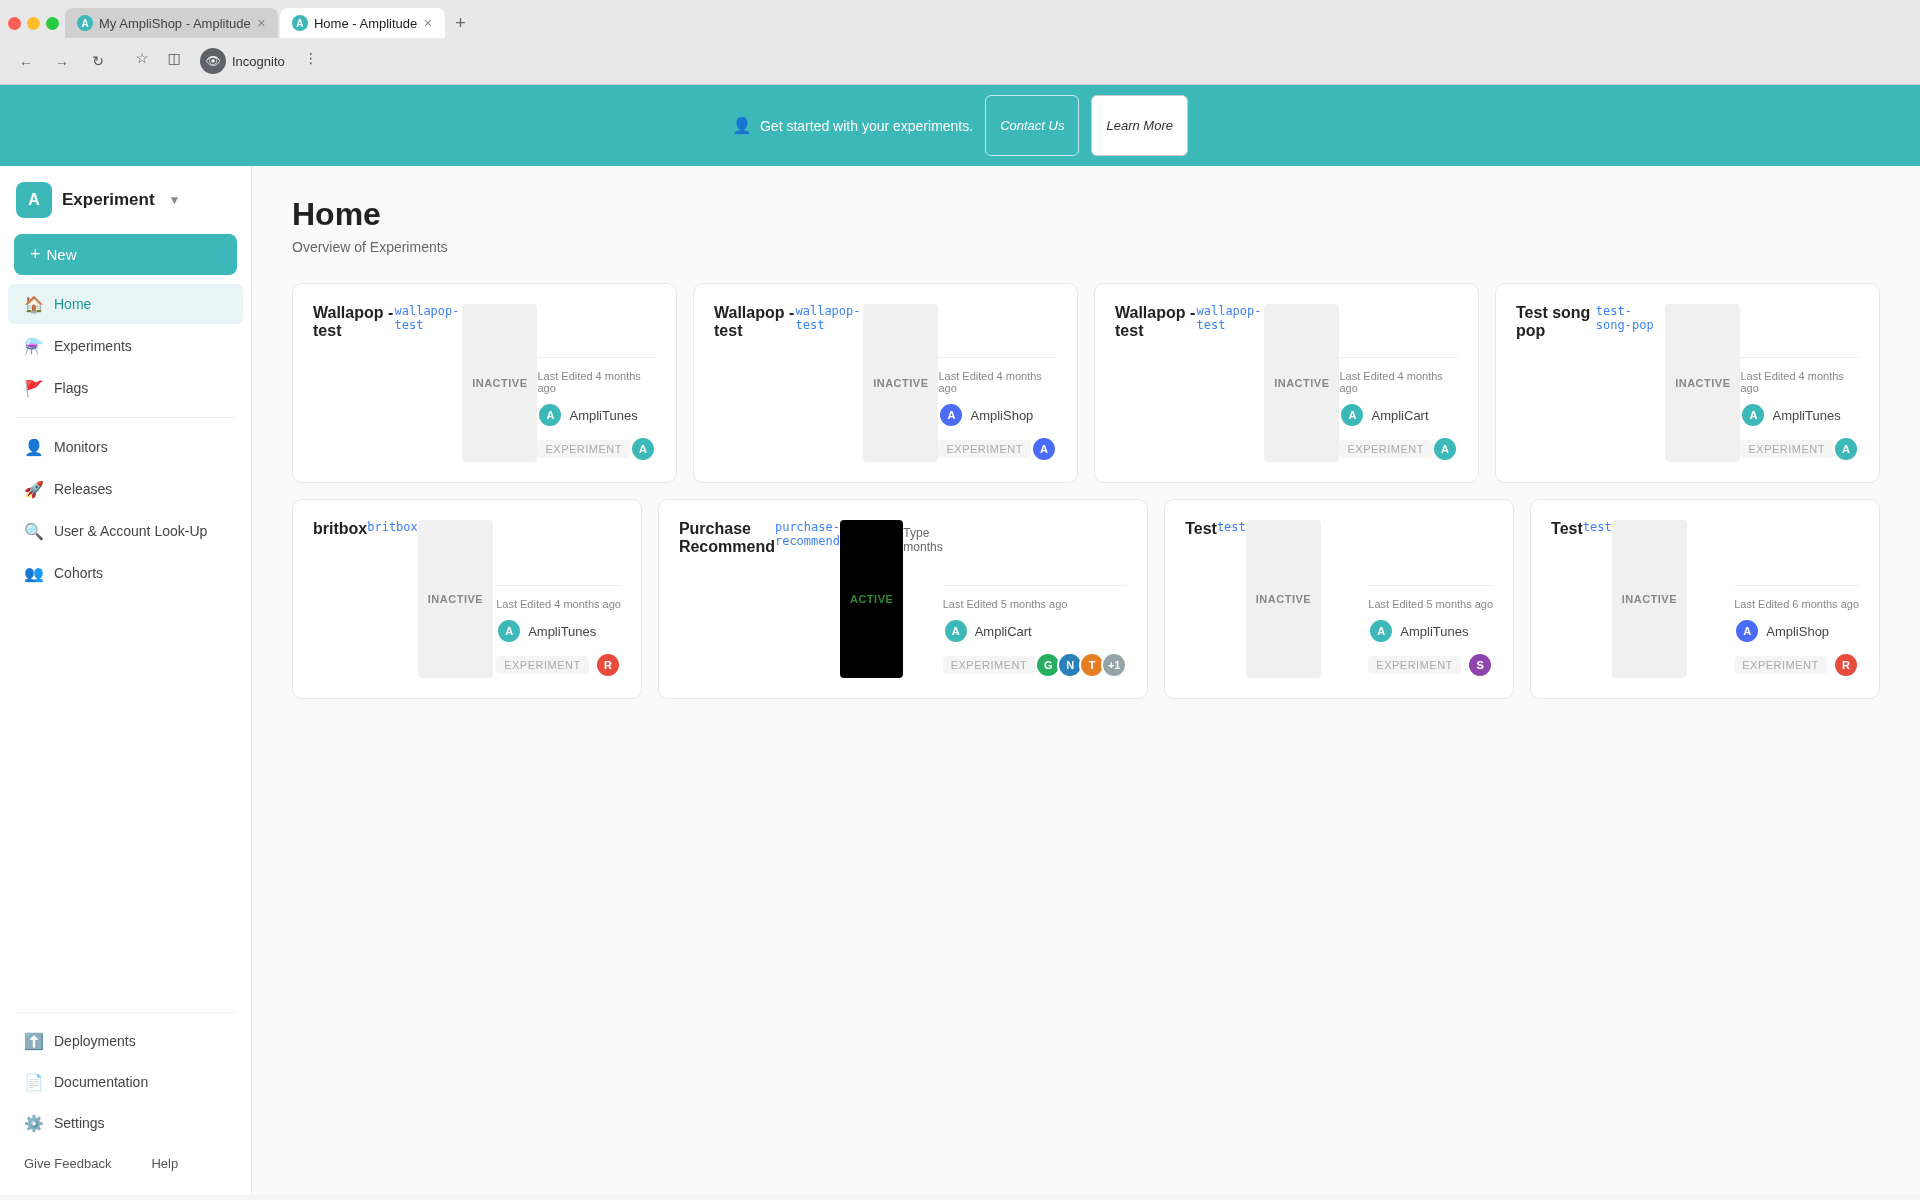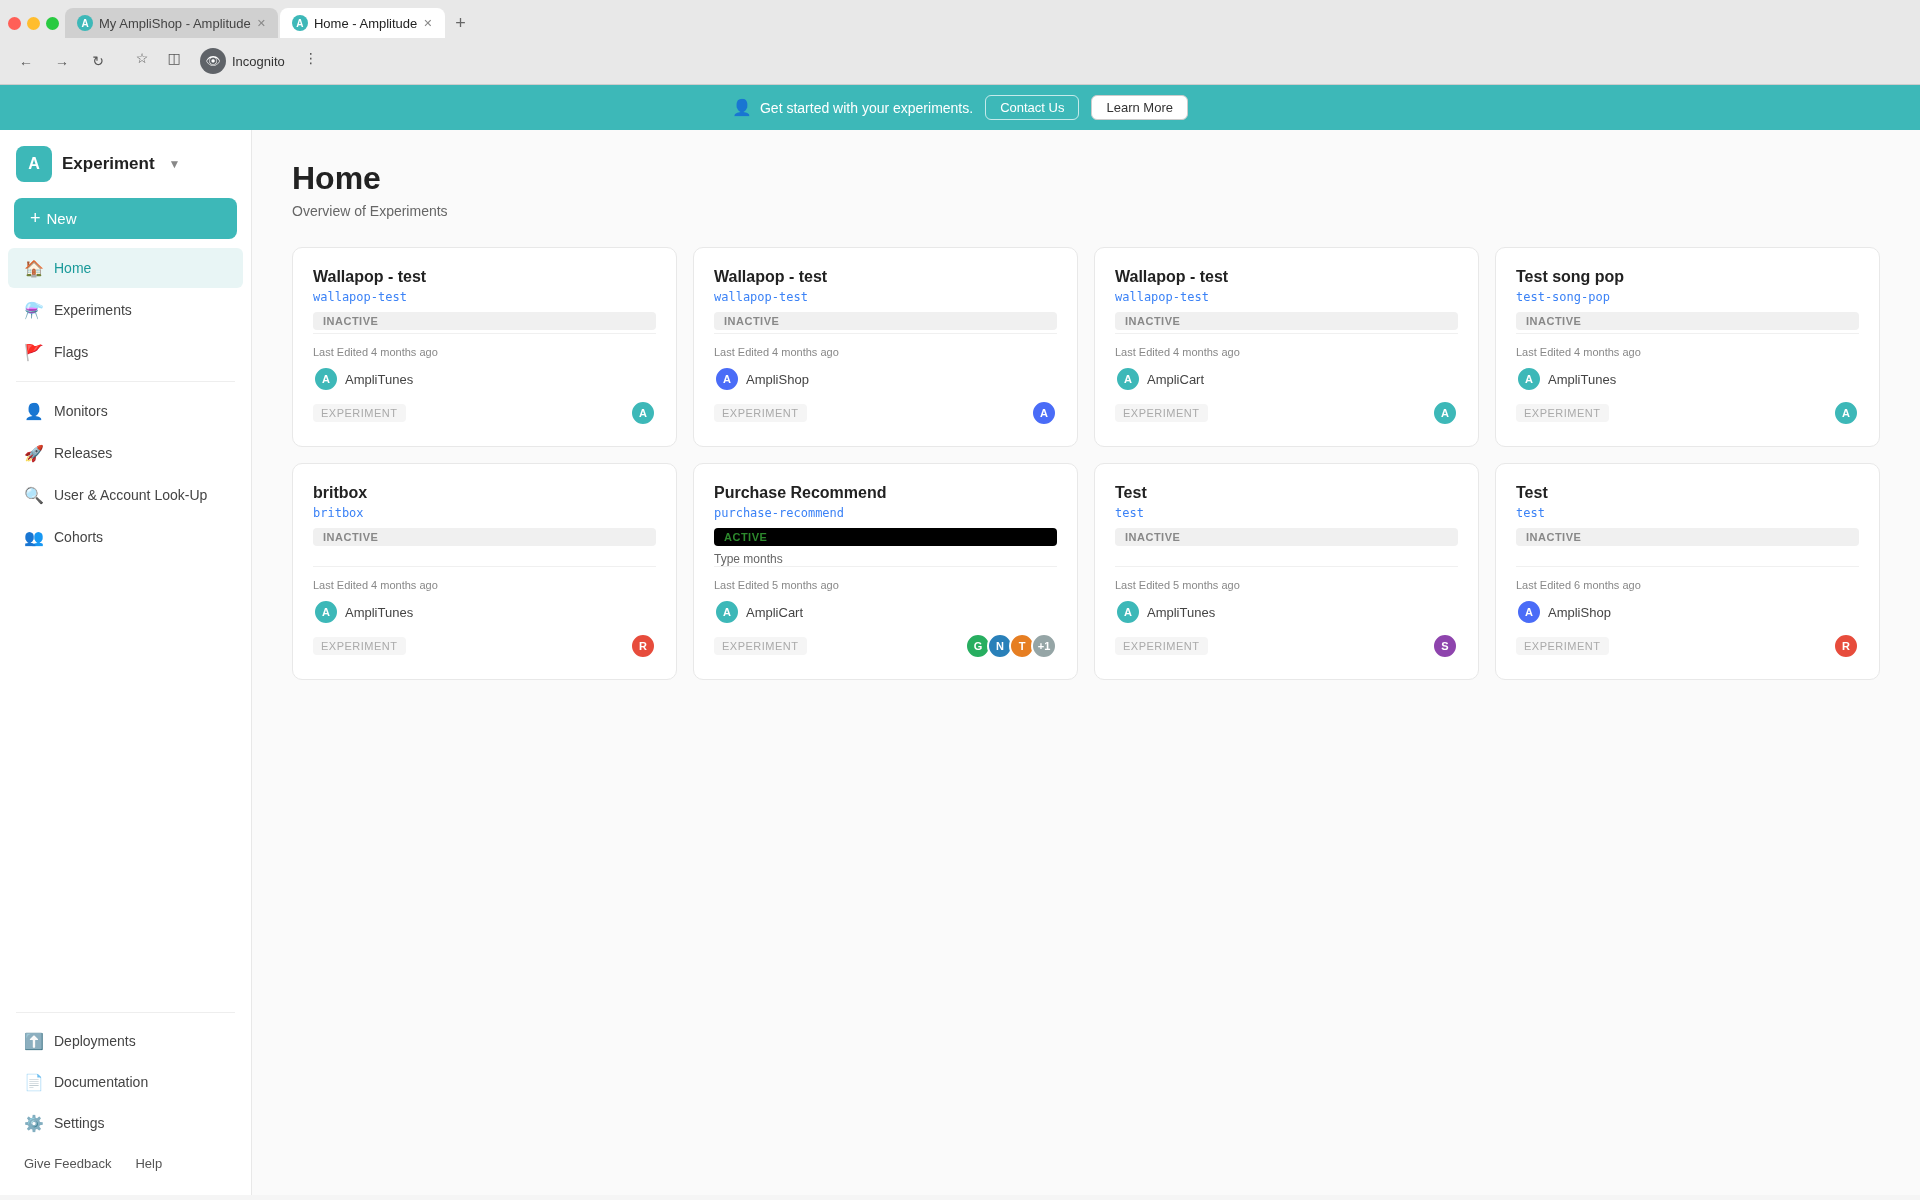--- a/index.html
+++ b/index.html
@@ -27,21 +27,21 @@
     .incognito-btn { display: flex; align-items: center; gap: 6px; padding: 4px 8px; border-radius: 6px; border: none; background: transparent; cursor: pointer; font-size: 13px; color: #333; }
     .incognito-avatar { width: 26px; height: 26px; border-radius: 50%; background: #5f6368; display: flex; align-items: center; justify-content: center; color: white; font-size: 12px; }
 
     
     .app-wrapper { display: flex; flex-direction: column; height: calc(1200px - 90px); }
 
     
     .top-banner { background: #3db8b8; display: flex; align-items: center; justify-content: center; gap: 12px; padding: 10px; color: white; font-size: 14px; }
     .banner-text { display: flex; align-items: center; gap: 8px; }
     .banner-icon { font-size: 16px; }
-    .banner-btn { padding: 4px 14px; border-radius: 6px; border: 1px solid rgba(255,255,255,0.7); background: transparent; color: white; font-size: 13px; cursor: pointer; }
+    .banner-btn { padding: 22px 14px; border-radius: 6px; border: 1px solid rgba(255,255,255,0.7); background: transparent; color: white; font-size: 13px; cursor: pointer; font-style: italic; }
     .banner-btn.outline { background: transparent; }
     .banner-btn.filled { background: white; color: #333; border: 1px solid #ccc; }
 
     
     .main-layout { display: flex; flex: 1; overflow: hidden; }
 
     
     .sidebar { width: 252px; background: white; border-right: 1px solid #e8e8e8; display: flex; flex-direction: column; padding: 0; overflow-y: auto; }
     .sidebar-header { display: flex; align-items: center; gap: 10px; padding: 16px 16px 12px; }
     .sidebar-logo { width: 36px; height: 36px; border-radius: 8px; background: #3db8b8; display: flex; align-items: center; justify-content: center; color: white; font-weight: bold; font-size: 16px; }
@@ -49,32 +49,32 @@
     .sidebar-brand-arrow { color: #888; font-size: 12px; margin-left: 4px; }
     .new-btn { margin: 4px 14px 8px; background: #3db8b8; color: white; border: none; border-radius: 8px; padding: 10px 16px; font-size: 15px; font-weight: 500; cursor: pointer; display: flex; align-items: center; gap: 6px; }
     .new-btn-plus { font-size: 18px; font-weight: 300; }
     .nav-item { display: flex; align-items: center; gap: 10px; padding: 10px 16px; cursor: pointer; font-size: 14px; color: #444; border-radius: 6px; margin: 1px 8px; }
     .nav-item.active { background: #e8f5f5; color: #1a9a9a; font-weight: 500; }
     .nav-icon { width: 20px; height: 20px; display: flex; align-items: center; justify-content: center; font-size: 16px; color: #666; }
     .nav-item.active .nav-icon { color: #1a9a9a; }
     .nav-divider { height: 1px; background: #eee; margin: 8px 16px; }
     .sidebar-bottom { margin-top: auto; padding-bottom: 12px; }
     .sidebar-bottom-item { display: flex; align-items: center; gap: 10px; padding: 10px 16px; cursor: pointer; font-size: 14px; color: #444; border-radius: 6px; margin: 1px 8px; }
-    .bottom-actions { display: flex; gap: 8px; padding: 8px 16px; }
+    .bottom-actions { display: flex; gap: 24px; padding: 8px 16px; }
     .bottom-link { font-size: 13px; color: #555; cursor: pointer; padding: 4px 8px; border-radius: 4px; }
 
     
     .main-content { flex: 1; overflow-y: auto; padding: 30px 40px; background: #fafafa; }
     .page-title { font-size: 32px; font-weight: 600; color: #222; margin-bottom: 6px; }
     .page-subtitle { font-size: 14px; color: #666; margin-bottom: 28px; }
     .section-title { font-size: 16px; font-weight: 600; color: #222; margin-bottom: 16px; }
 
     
     .cards-grid { display: grid; grid-template-columns: repeat(4, 1fr); gap: 16px; margin-bottom: 16px; }
-    .card { background: white; border-radius: 10px; border: 1px solid #e8e8e8; padding: 20px; cursor: pointer; transition: box-shadow 0.2s; min-height: 200px; display: flex; flex-direction: column; }
+    .card { background: white; border-radius: 10px; border: 1px solid #e8e8e8; padding: 20px; cursor: pointer; transition: box-shadow 0.2s; min-height: 200px; display: flex; }
     .card-title { font-size: 16px; font-weight: 600; color: #222; margin-bottom: 4px; }
     .card-key { font-size: 12px; color: #3b82f6; font-family: monospace; margin-bottom: 8px; }
     .status-badge { display: inline-flex; align-items: center; padding: 3px 10px; border-radius: 4px; font-size: 11px; font-weight: 600; letter-spacing: 0.5px; }
     .status-inactive { background: #f0f0f0; color: #888; }
     .status-active { background: #000000; color: #2d8a2d; }
     .card-change { font-size: 12px; color: #666; margin-top: 6px; }
     .card-footer { margin-top: auto; padding-top: 12px; border-top: 1px solid #f0f0f0; }
     .card-last-edited { font-size: 11px; color: #aaa; margin-bottom: 8px; }
     .card-last-edited span { color: #888; }
     .card-bottom { display: flex; align-items: center; justify-content: space-between; }

